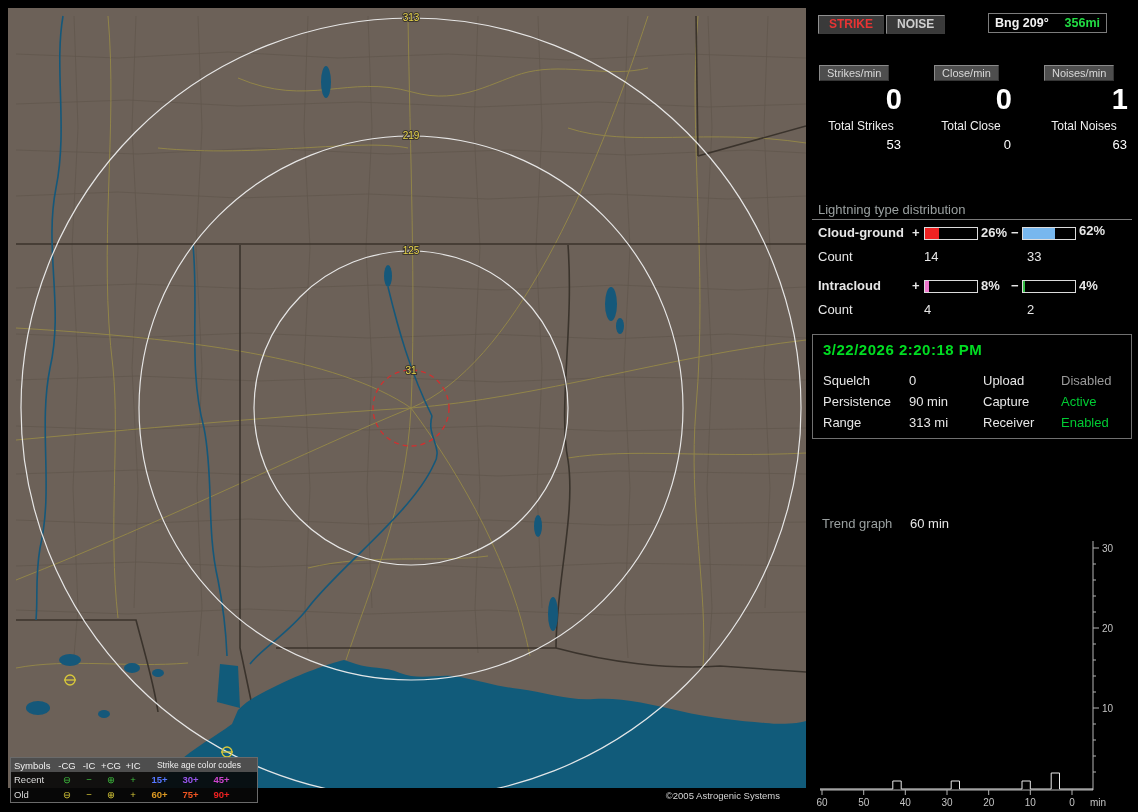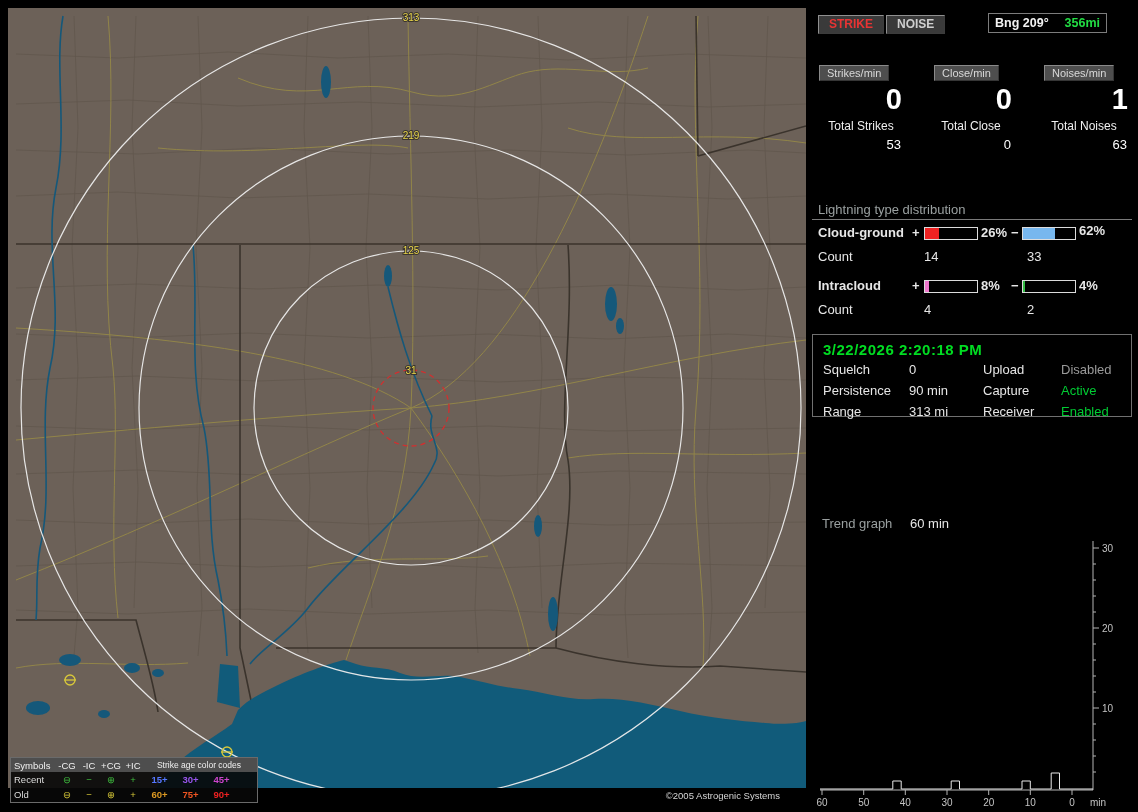--- a/index.html
+++ b/index.html
@@ -246,23 +246,23 @@
   <div class="abs txt bold" style="left:1011px;top:278px;">−</div>
   <div class="abs bar" style="left:1022px;top:280px;">
     <span style="width: 4%; background-color: rgb(51, 187, 68);"></span>
   </div>
   <div class="abs txt bold" style="left:1079px;top:278px;">4%</div>
 
   <div class="abs txt" style="left:818px;top:302px;">Count</div>
   <div class="abs txt" style="left:924px;top:302px;">4</div>
   <div class="abs txt" style="left:1027px;top:302px;">2</div>
 
-  <div class="abs gbox" style="left:812px;top:334px;width:320px;height:83px;">
+  <div class="abs gbox" style="left:812px;top:334px;width:320px;height:105px;">
     <div class="dt" style="margin: 6px 0px 0px 10px; color: rgb(0, 221, 34);">3/22/2026 2:20:18 PM</div>
-    <div class="set-grid" style="margin-top:4px;">
+    <div class="set-grid" style="margin-top:15px;">
       <span class="txt">Squelch</span>
       <span class="txt">0</span>
       <span class="txt">Upload</span>
       <span class="txt" style="color: rgb(154, 154, 154);">Disabled</span>
       <span class="txt">Persistence</span>
       <span class="txt">90 min</span>
       <span class="txt">Capture</span>
       <span class="txt" style="color: rgb(0, 204, 51);">Active</span>
       <span class="txt">Range</span>
       <span class="txt">313 mi</span>

